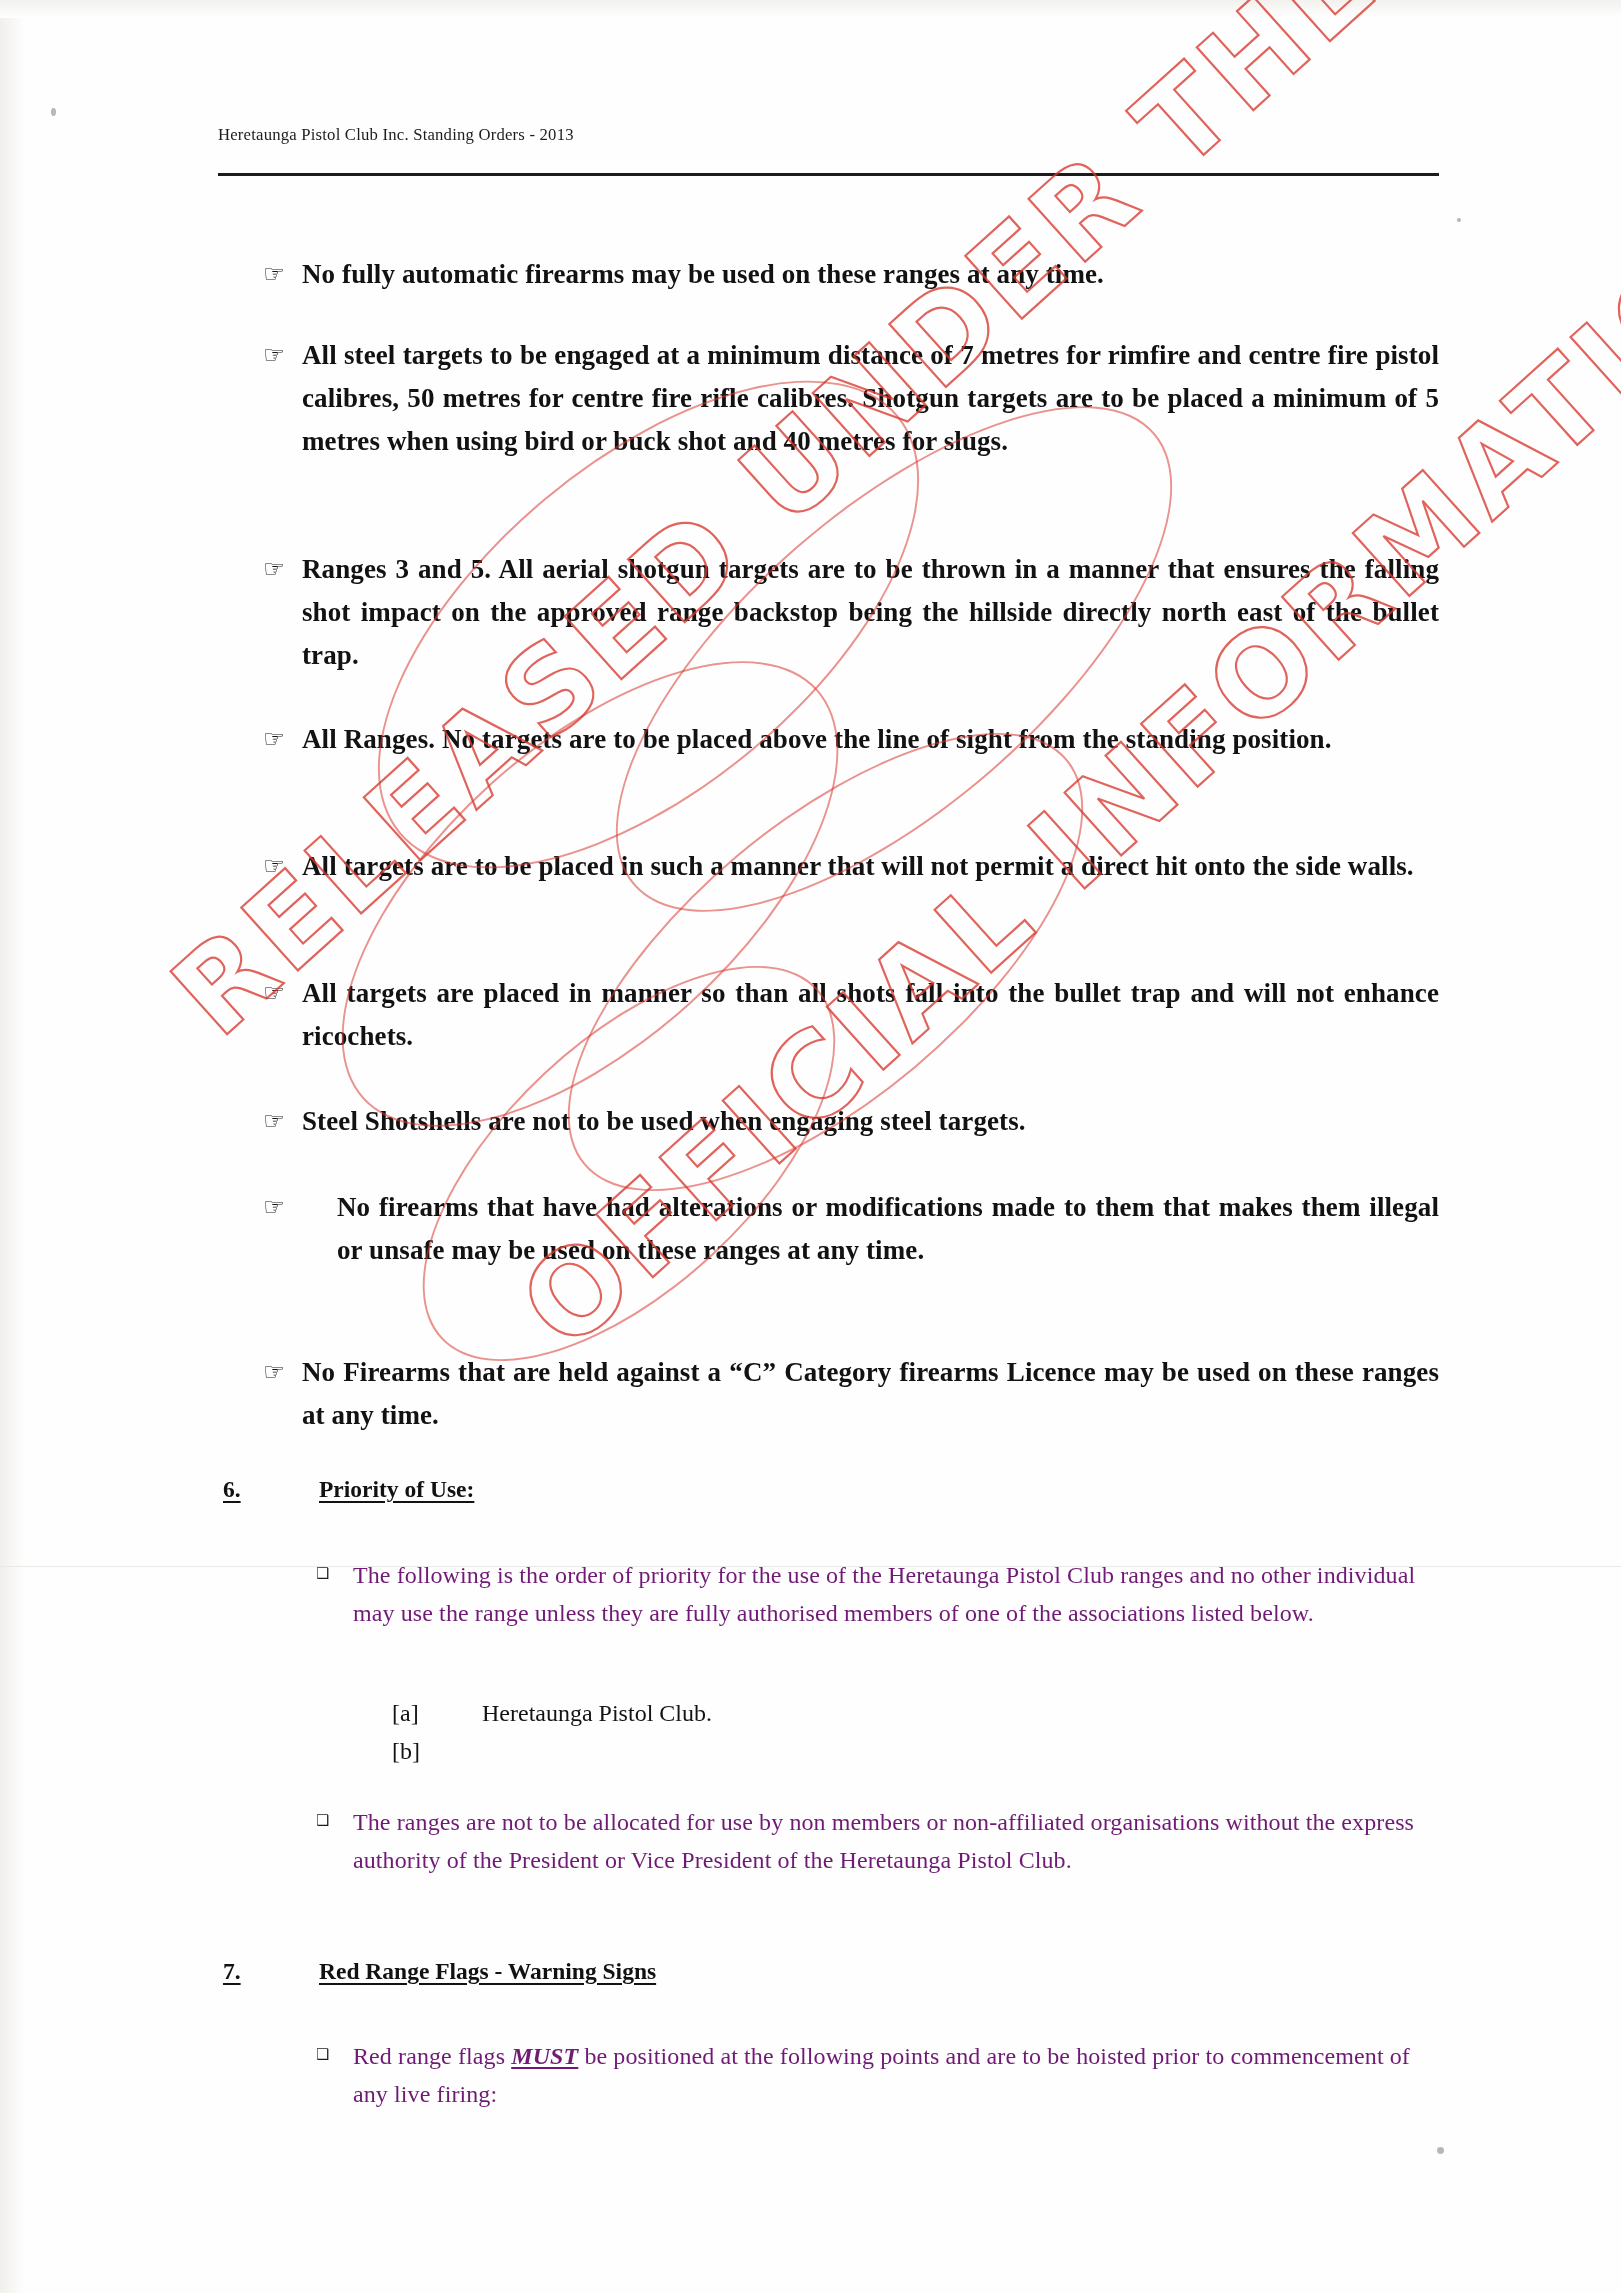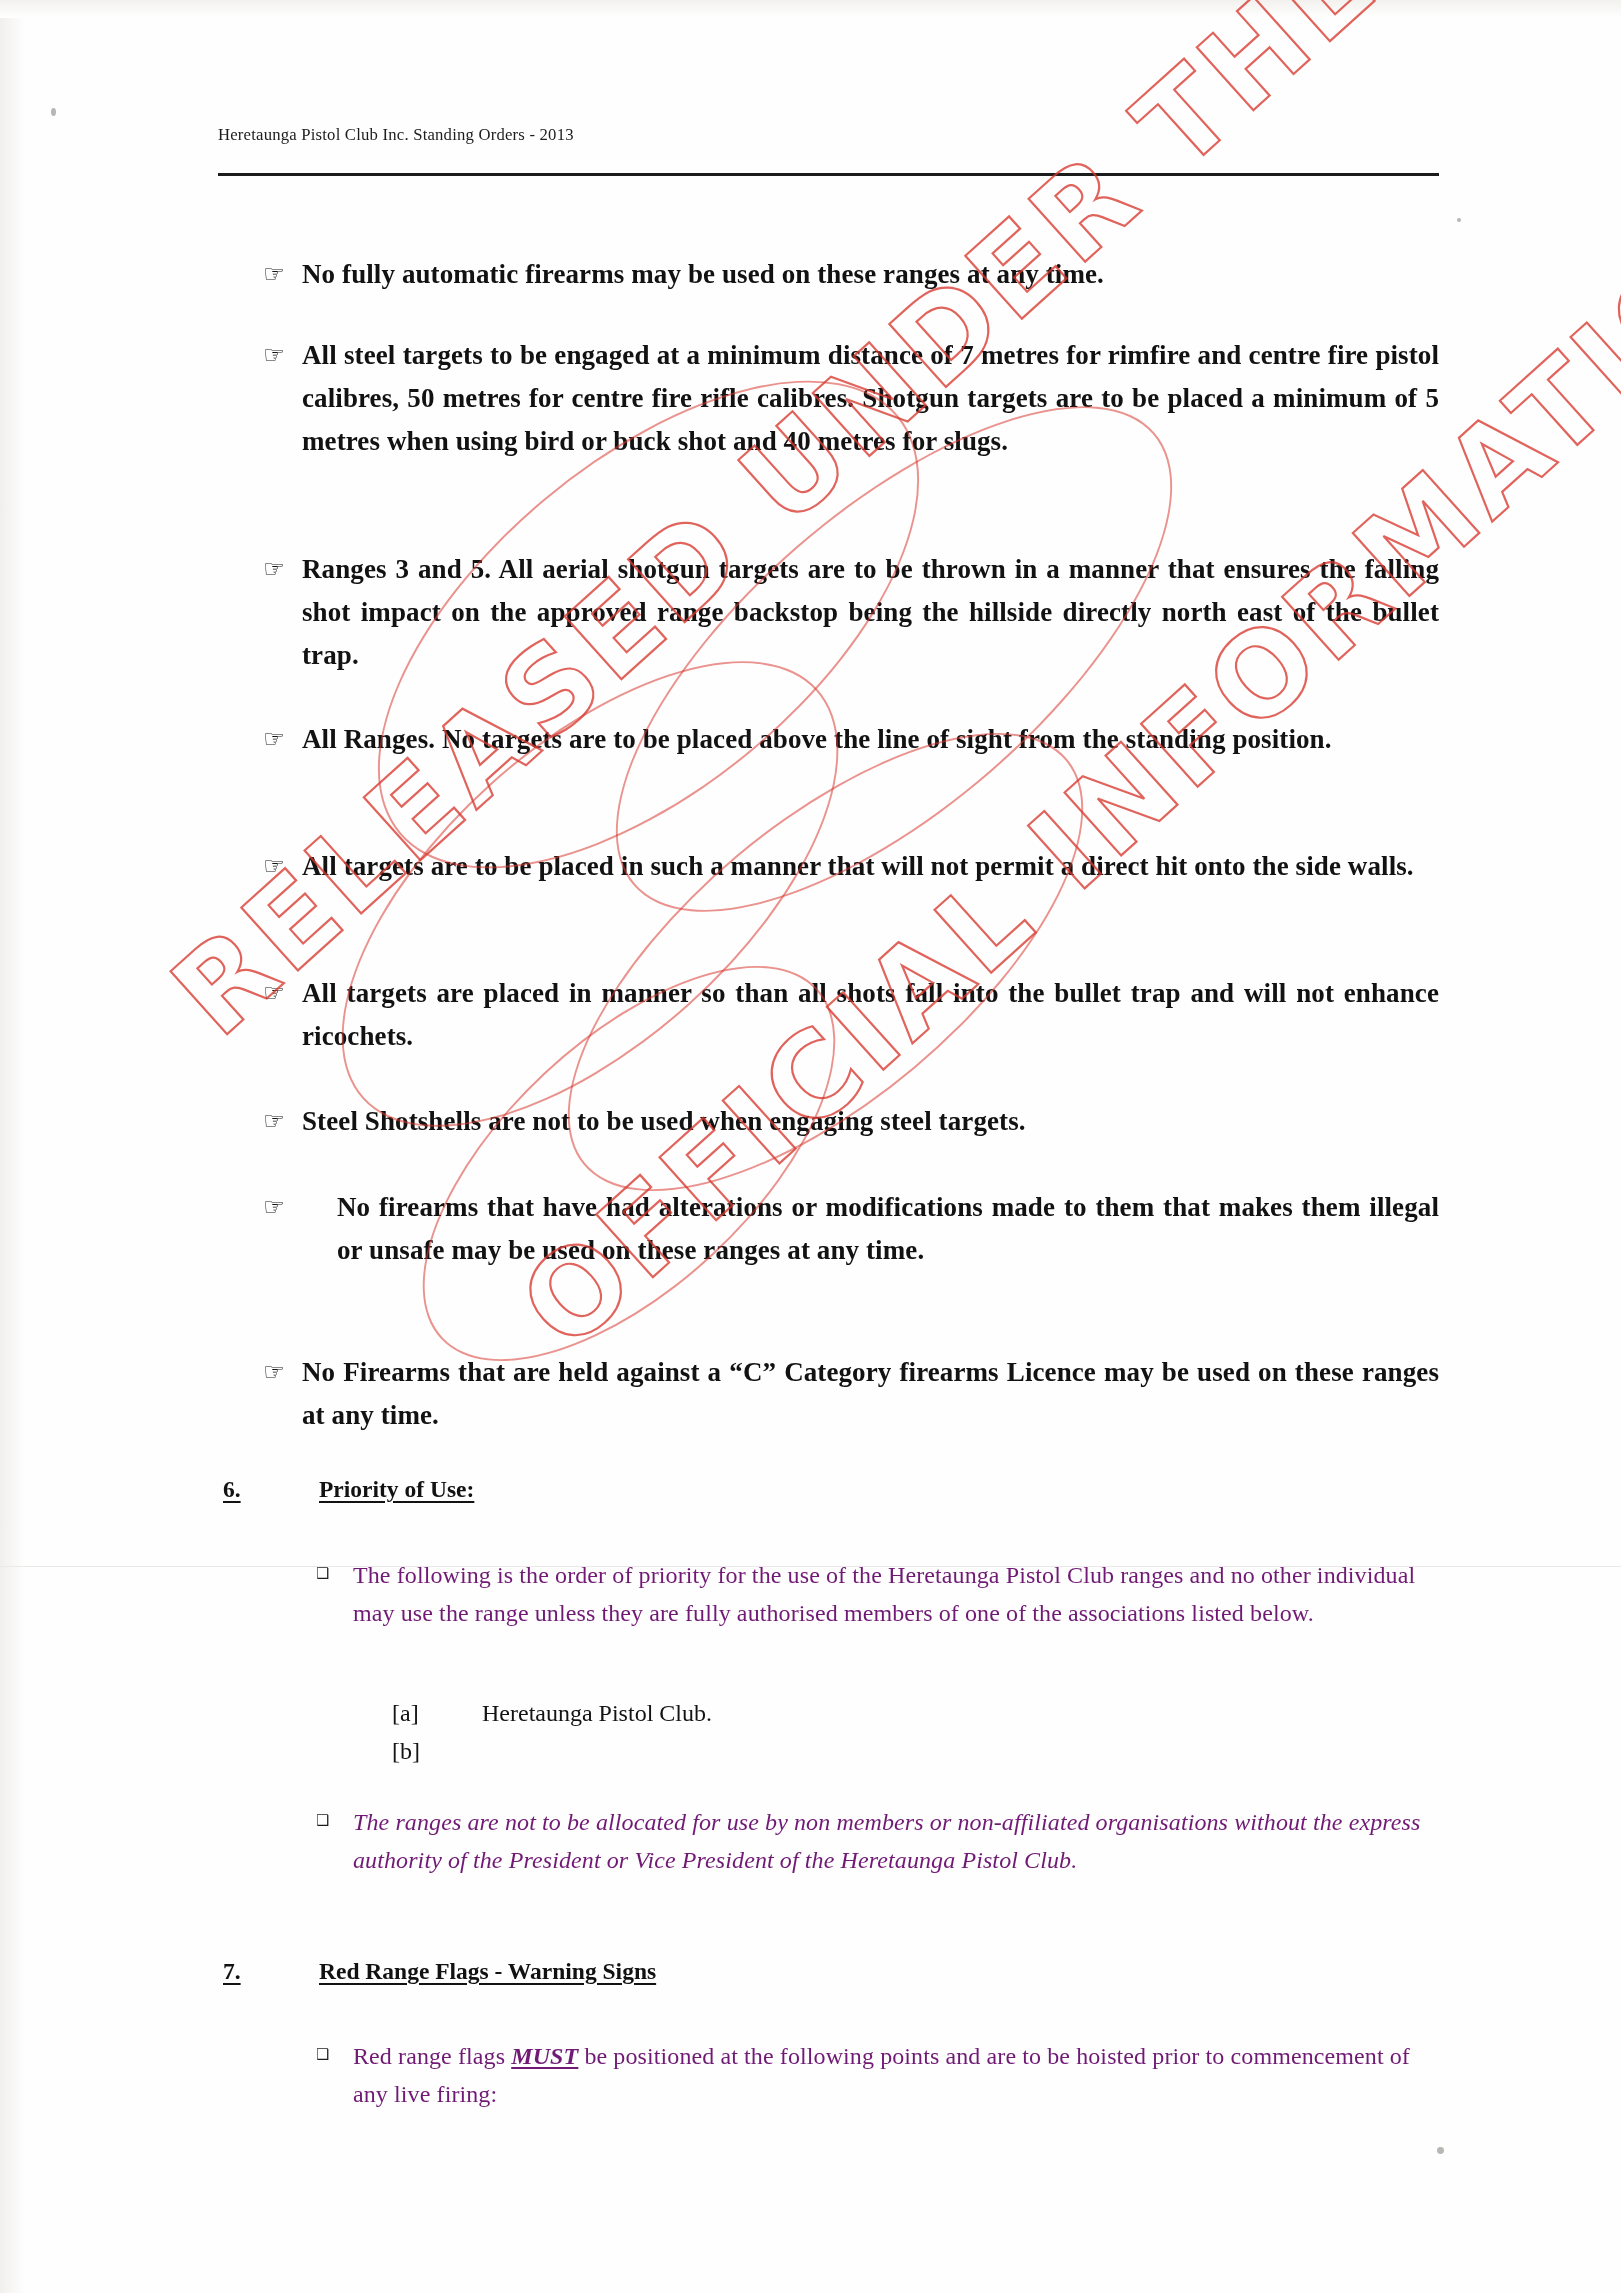--- a/index.html
+++ b/index.html
@@ -294,21 +294,21 @@
         <span class="sub-tag">[a]</span>
         <span>Heretaunga Pistol Club.</span>
       </div>
       <div class="sub-row">
         <span class="sub-tag">[b]</span>
       </div>
     </div>
 
     <div class="sq-block" style="left:316px; top:1803px; width:1127px;">
       <span class="sq-marker">❑</span>
-      <span class="plain-text" style="width:1090px;font-style:italic;">The ranges are not to be allocated for use by non members or non-affiliated organisations without the express authority of the President or Vice President of the Heretaunga Pistol Club.</span>
+      <span class="plain-text" style="width:1090px;">The ranges are not to be allocated for use by non members or non-affiliated organisations without the express authority of the President or Vice President of the Heretaunga Pistol Club.</span>
     </div>
 
     <div class="section-head" style="left:223px; top:1958px;">
       <span class="section-num">7.</span>
       <span class="section-title">Red Range Flags - Warning Signs</span>
     </div>
 
     <div class="sq-block" style="left:316px; top:2037px; width:1127px;">
       <span class="sq-marker">❑</span>
       <span class="plain-text" style="width:1090px;">

